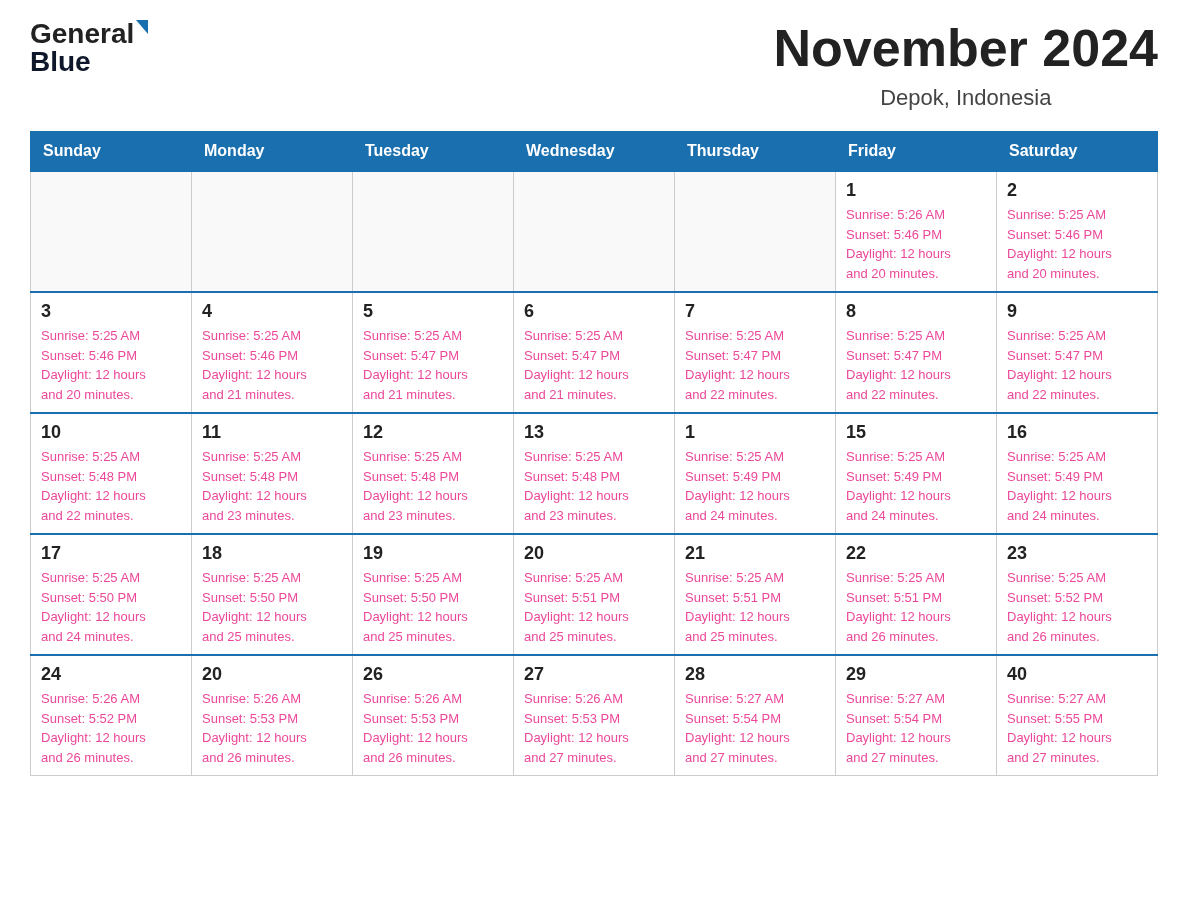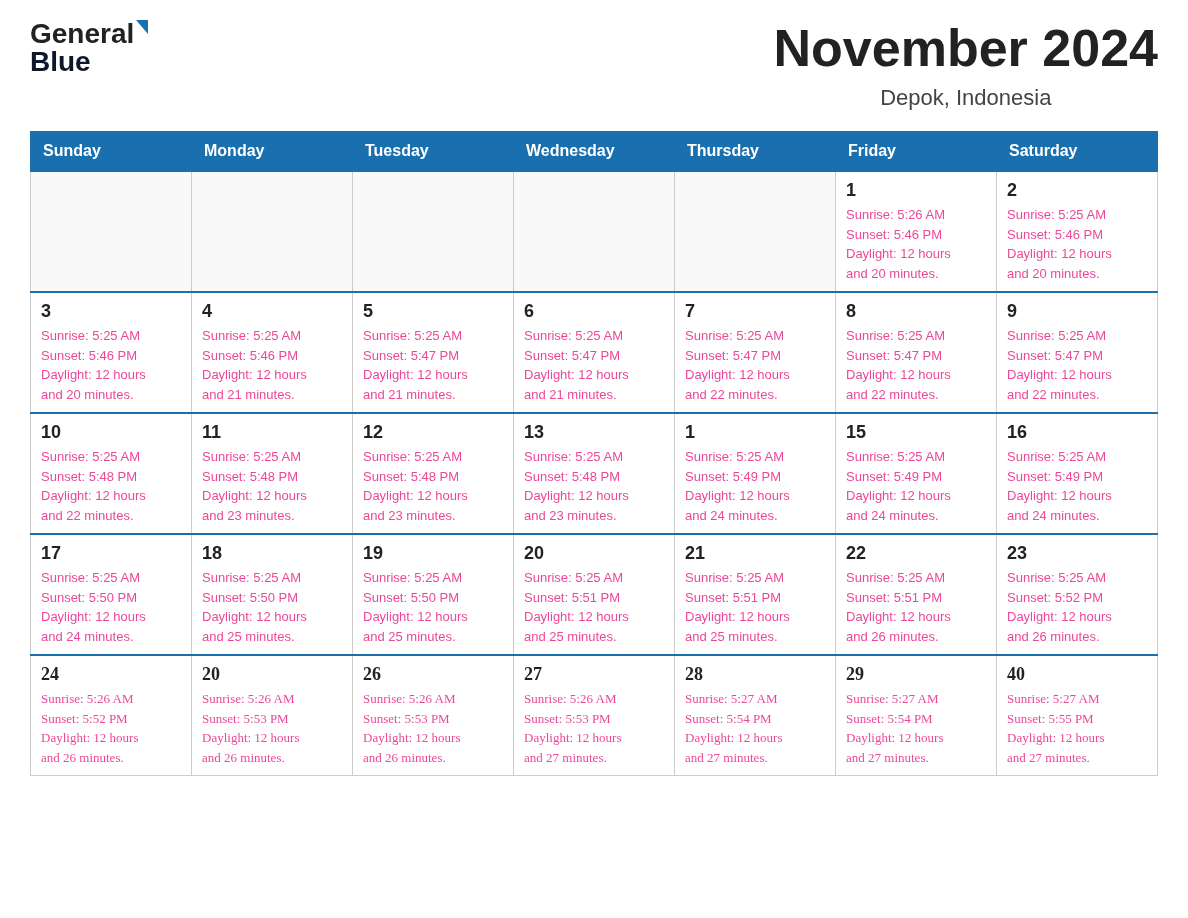--- a/index.html
+++ b/index.html
@@ -95,21 +95,20 @@
     .day-info {
       font-size: 13px;
       color: #ec4899;
       line-height: 1.5;
     }
     .empty-cell {
       background: #f9f9f9;
     }
     .calendar tbody tr:last-child {
       border-bottom: 1px solid #ccc;
-      font-family: Liberation Serif, serif;
     }
   </style>
 </head>
 <body>
 
 <div class="header">
   <div class="logo">
     <div class="logo-first-line">
       <span class="logo-general">General</span>
       <span class="logo-arrow"></span>

